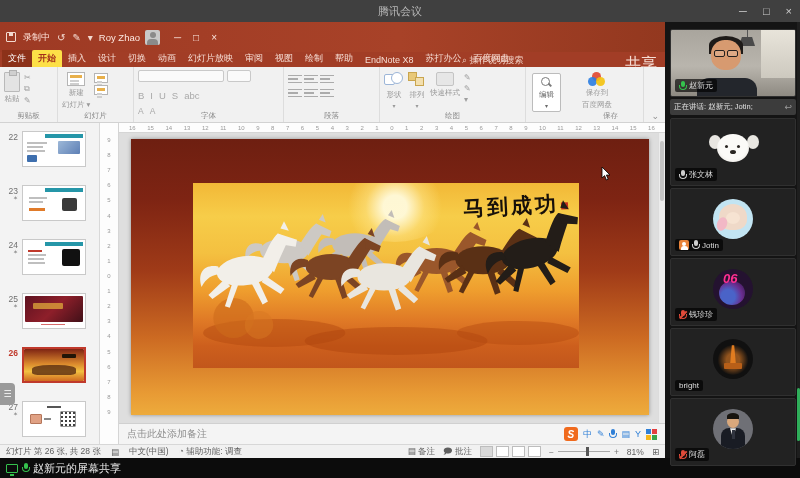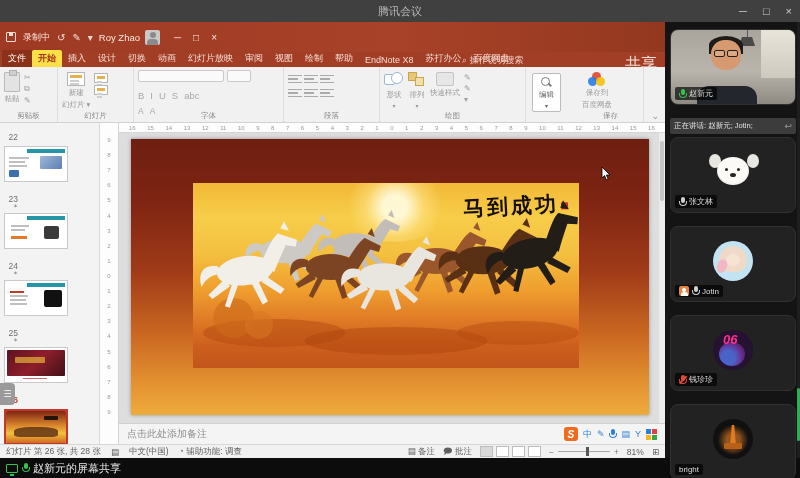--- a/index.html
+++ b/index.html
@@ -72,21 +72,21 @@
   .mag:after{content:"";position:absolute;left:7px;top:7px;width:4px;height:1.5px;background:#7a7a7a;transform:rotate(45deg);}
   .baidu-ic{width:18px;height:14px;position:relative;}
   .baidu-ic i{position:absolute;width:9px;height:9px;border-radius:50%;opacity:.9;}
   .baidu-ic i:nth-child(1){left:4px;top:0;background:#e0452e;}
   .baidu-ic i:nth-child(2){left:0;top:5px;background:#2a7de1;}
   .baidu-ic i:nth-child(3){left:8px;top:5px;background:#f4c20d;}
   .ribbon-chev{position:absolute;right:6px;bottom:1px;font-size:9px;color:#8f8f8f;}
 
   .ppt-body{display:flex;height:321px;}
   .thumbs{width:100px;background:#f3f3f3;border-right:1px solid #d9d9d9;padding:8px 0 0 4px;overflow:hidden;}
-  .trow{display:flex;gap:4px;margin-bottom:11px;flex-direction:column;}
+  .trow{display:flex;gap:4px;margin-bottom:18px;}
   .tnum{width:14px;text-align:right;font-size:8.5px;color:#6f6f6f;padding-top:1px;}
   .tnum .star{display:block;font-size:6px;color:#8f8f8f;text-align:right;line-height:5px;}
   .tframe{width:64px;height:36px;background:#fff;border:1px solid #c9c9c9;position:relative;overflow:hidden;}
   .trow.sel .tframe{border:2px solid #c0392b;}
   .trow.sel .tnum{color:#c0392b;font-weight:bold;}
   .tealbar{position:absolute;right:2px;top:2px;width:38px;height:4px;background:#2596a8;}
   .tl{position:absolute;height:1.5px;background:#bfbfbf;}
   .mini-img{position:absolute;border-radius:1px;}
   .vruler{width:19px;background:#fdfdfd;border-right:1px solid #d5d5d5;display:flex;flex-direction:column;
     align-items:center;padding-top:14px;}
@@ -130,22 +130,22 @@
   .statusbar .right{margin-left:auto;display:flex;align-items:center;gap:8px;}
   .viewbtns{display:flex;gap:3px;align-items:center;}
   .vb{width:13px;height:11px;border:1px solid #bdbdbd;background:#fff;position:relative;}
   .vb.on{background:#d9d9d9;}
   .zoom-slider{display:flex;align-items:center;gap:4px;color:#777;}
   .zs-line{width:52px;height:1.5px;background:#a8a8a8;position:relative;}
   .zs-line i{position:absolute;left:55%;top:-4px;width:3px;height:9px;background:#555;}
 
   
   .sidebar{flex:1;background:#141414;padding:7px 3px 0 5px;display:flex;flex-direction:column;position:relative;}
-  .tile{width:126px;height:76px;background:#222;border:1px solid #303030;border-radius:8px;position:relative;
-    margin-bottom:13px;overflow:hidden;flex:none;}
+  .tile{width:126px;height:68px;background:#222;border:1px solid #303030;border-radius:2px;position:relative;
+    margin-bottom:2px;overflow:hidden;flex:none;}
   .chip{position:absolute;left:4px;bottom:4px;background:rgba(0,0,0,.65);border-radius:2px;color:#ddd;
     font-size:8px;display:flex;align-items:center;gap:3px;padding:1px 4px;max-width:110px;}
   .mic{width:7px;height:10px;position:relative;display:inline-block;}
   .mic:before{content:"";position:absolute;left:1.5px;top:0;width:4px;height:6px;border-radius:2px;background:currentColor;}
   .mic:after{content:"";position:absolute;left:0;top:4px;width:6px;height:4px;border:1px solid currentColor;border-top:none;border-radius:0 0 4px 4px;}
   .mic.on{color:#35c24d;} .mic.idle{color:#cfcfcf;}
   .mic.mut{color:#e04b3a;} .mic.mut i{position:absolute;left:-1px;top:4px;width:10px;height:1.5px;background:#e04b3a;transform:rotate(-45deg);}
   .badge{width:10px;height:10px;background:#e8833a;border-radius:2px;position:relative;flex:none;}
   .badge:before{content:"";position:absolute;left:3px;top:1.5px;width:4px;height:4px;border-radius:50%;background:#fff;}
   .badge:after{content:"";position:absolute;left:1.5px;top:6px;width:7px;height:3.5px;border-radius:3px 3px 0 0;background:#fff;}

